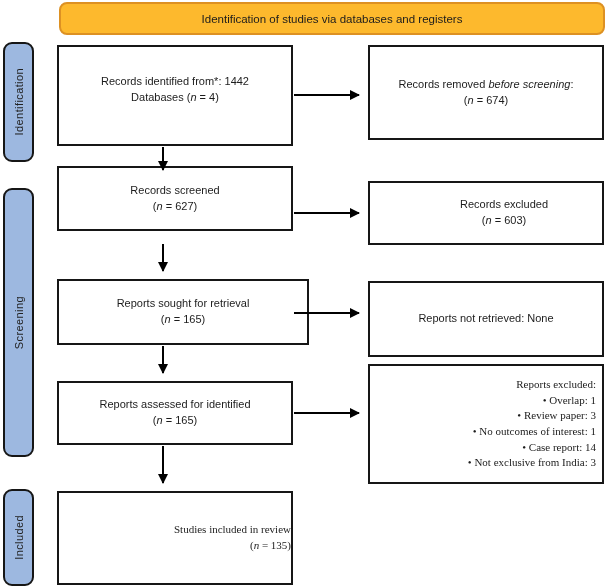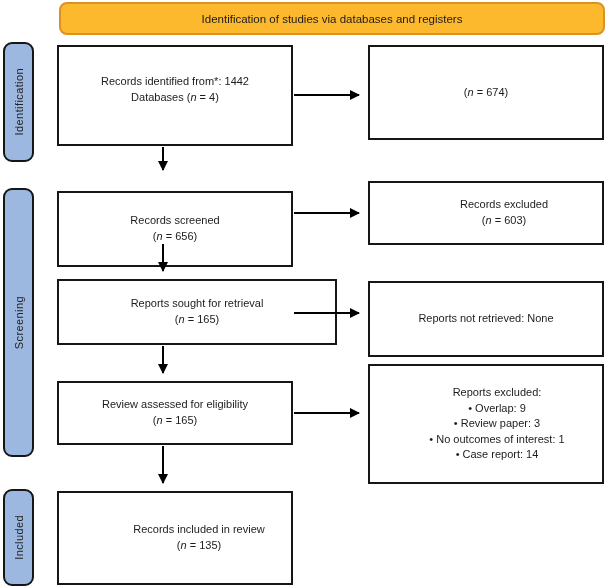--- a/index.html
+++ b/index.html
@@ -27,21 +27,21 @@
   .stage .vtext {
     writing-mode:vertical-rl; transform:rotate(180deg);
     white-space:nowrap; letter-spacing:.4px; font-size:11px; color:#222;
   }
   .box {
     position:absolute; box-sizing:border-box; background:#ffffff;
     border:2px solid var(--box-border,#161616);
     display:flex; flex-direction:column; justify-content:center; align-items:center;
     text-align:center; line-height:1.45;
   }
-  .box.left-align { align-items:center; text-align:left; }
+  .box.left-align { align-items:flex-end; text-align:left;font-family:Liberation Serif, serif; }
   .line { white-space:pre-wrap; }
   .arrows {
     position:absolute; left:0; top:0; pointer-events:none;
   }
   .arrows line { stroke:var(--arrow,#000000); stroke-width:2; }
   i { font-style:italic; }
 </style>
 </head>
 <body>
 
@@ -59,59 +59,61 @@
   </div>
   <div class="stage" style="top:489px; height:97px;">
     <span class="vtext">Included</span>
   </div>
 
   <div class="box" style="left:57px; top:45px; width:236px; height:101px; padding-bottom:12px;">
     <div class="line">Records identified from*: 1442</div>
     <div class="line"><span>Databases (</span><i>n</i><span> = 4)</span></div>
   </div>
 
-  <div class="box" style="left:57px; top:191px; width:236px; height:76px;">
+  <div class="box" style="left:57px; top:166px; width:236px; height:65px;">
     <div class="line">Records screened</div>
-    <div class="line"><span>(</span><i>n</i><span> = 656)</span></div>
+    <div class="line"><span>(</span><i>n</i><span> = 627)</span></div>
   </div>
 
-  <div class="box" style="left:57px; top:279px; width:280px; height:66px;">
+  <div class="box" style="left:57px; top:279px; width:252px; height:66px;">
     <div class="line">Reports sought for retrieval</div>
     <div class="line"><span>(</span><i>n</i><span> = 165)</span></div>
   </div>
 
   <div class="box" style="left:57px; top:381px; width:236px; height:64px;">
-    <div class="line">Review assessed for eligibility</div>
+    <div class="line">Reports assessed for identified</div>
     <div class="line"><span>(</span><i>n</i><span> = 165)</span></div>
   </div>
 
   <div class="box left-align" style="left:57px; top:491px; width:236px; height:94px; padding-left:48px;">
-    <div class="line">Records included in review</div>
+    <div class="line">Studies included in review</div>
     <div class="line"><span>(</span><i>n</i><span> = 135)</span></div>
   </div>
 
   <div class="box" style="left:368px; top:45px; width:236px; height:95px;">
+    <div class="line"><span>Records removed </span><i>before screening</i><span>:</span></div>
     <div class="line"><span>(</span><i>n</i><span> = 674)</span></div>
   </div>
 
   <div class="box" style="left:368px; top:181px; width:236px; height:64px;padding-left:36px;">
     <div class="line">Records excluded</div>
     <div class="line"><span>(</span><i>n</i><span> = 603)</span></div>
   </div>
 
   <div class="box" style="left:368px; top:281px; width:236px; height:76px;">
     <div class="line">Reports not retrieved: None</div>
   </div>
 
   <div class="box left-align" style="left:368px; top:364px; width:236px; height:120px; padding-left:28px; padding-right:6px; line-height:1.42;">
     <div class="line">Reports excluded:</div>
-    <div class="line">• Overlap: 9</div>
+    <div class="line">• Overlap: 1</div>
     <div class="line">• Review paper: 3</div>
     <div class="line">• No outcomes of interest: 1</div>
     <div class="line">• Case report: 14</div>
+    <div class="line">• Not exclusive from India: 3</div>
   </div>
 
   <svg class="arrows" width="607" height="588" viewBox="0 0 607 588" aria-hidden="true">
     <defs>
       <marker id="ah" markerWidth="10" markerHeight="10" refX="9" refY="5" orient="auto" markerUnits="userSpaceOnUse">
         <path d="M0,0 L10,5 L0,10 z" fill="#000"></path>
       </marker>
     </defs>
 
     <line x1="163" y1="147" x2="163" y2="170" marker-end="url(#ah)"></line>

